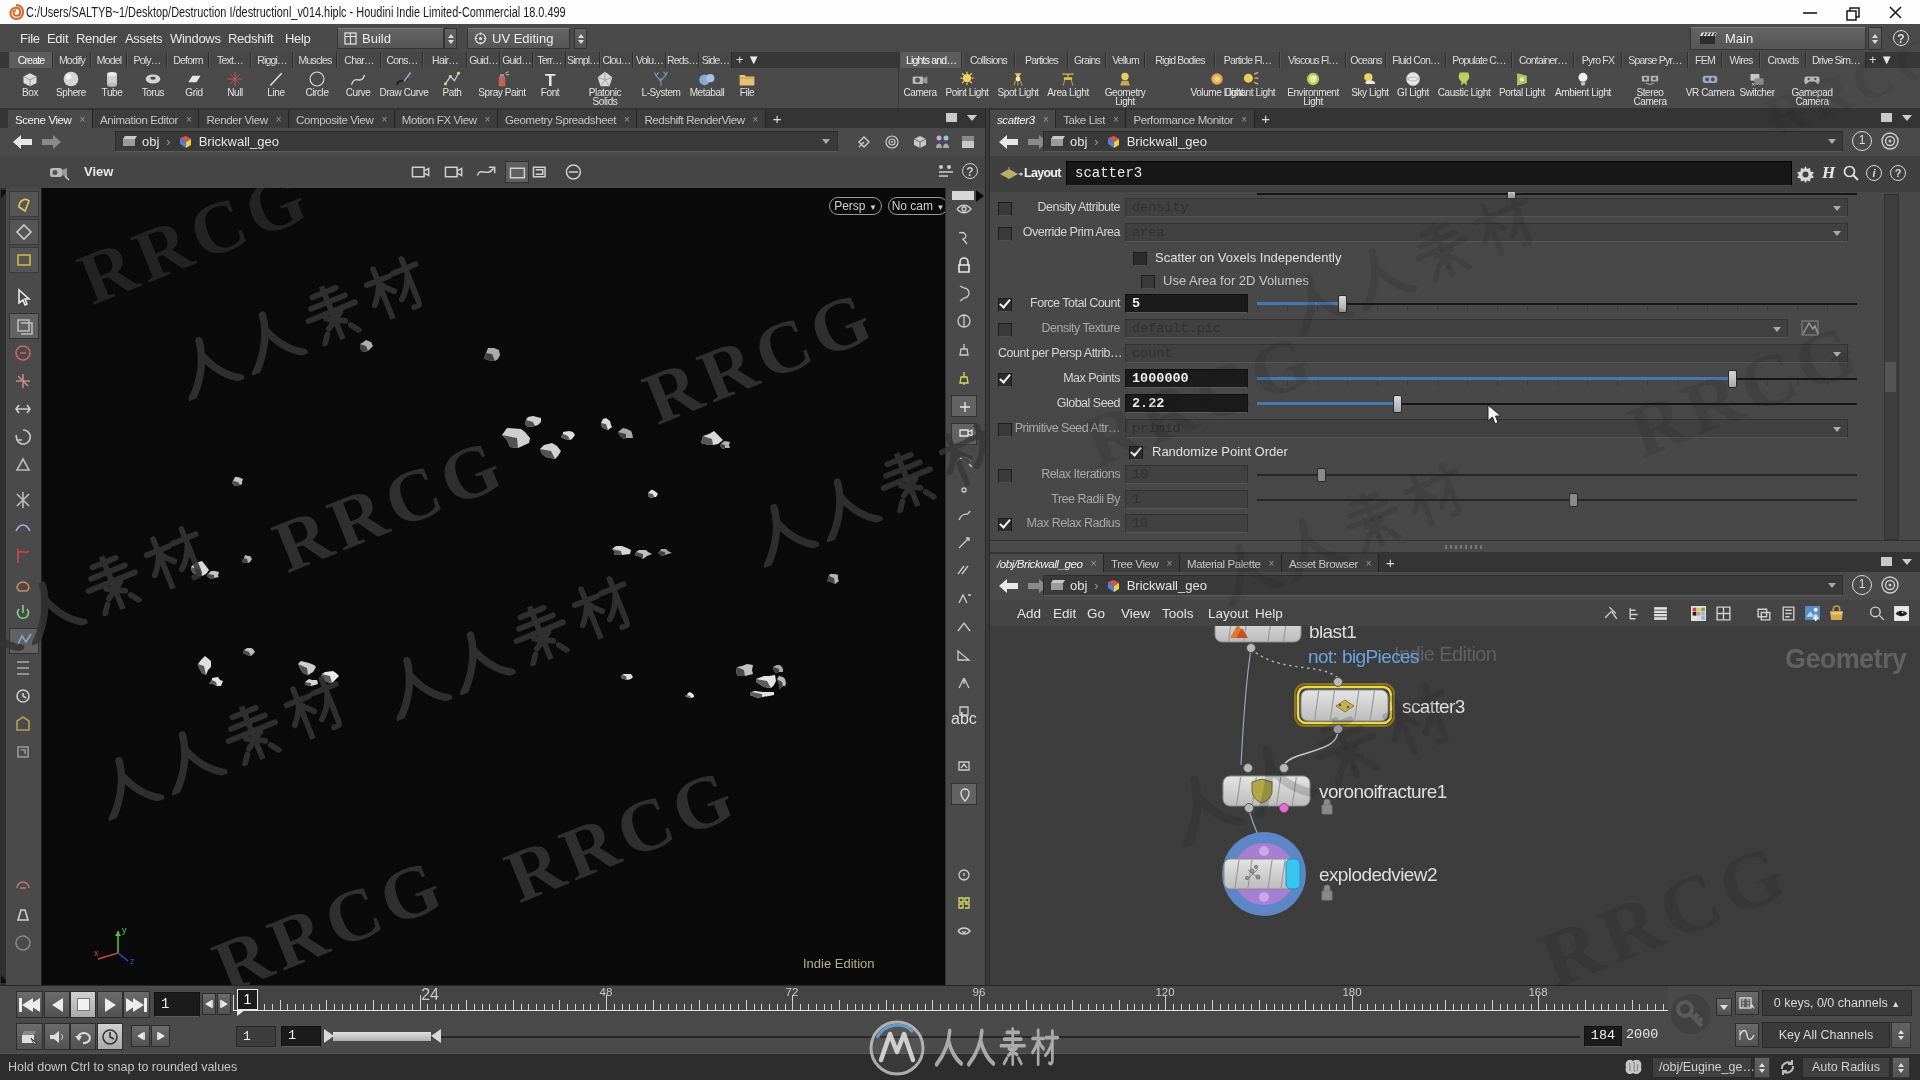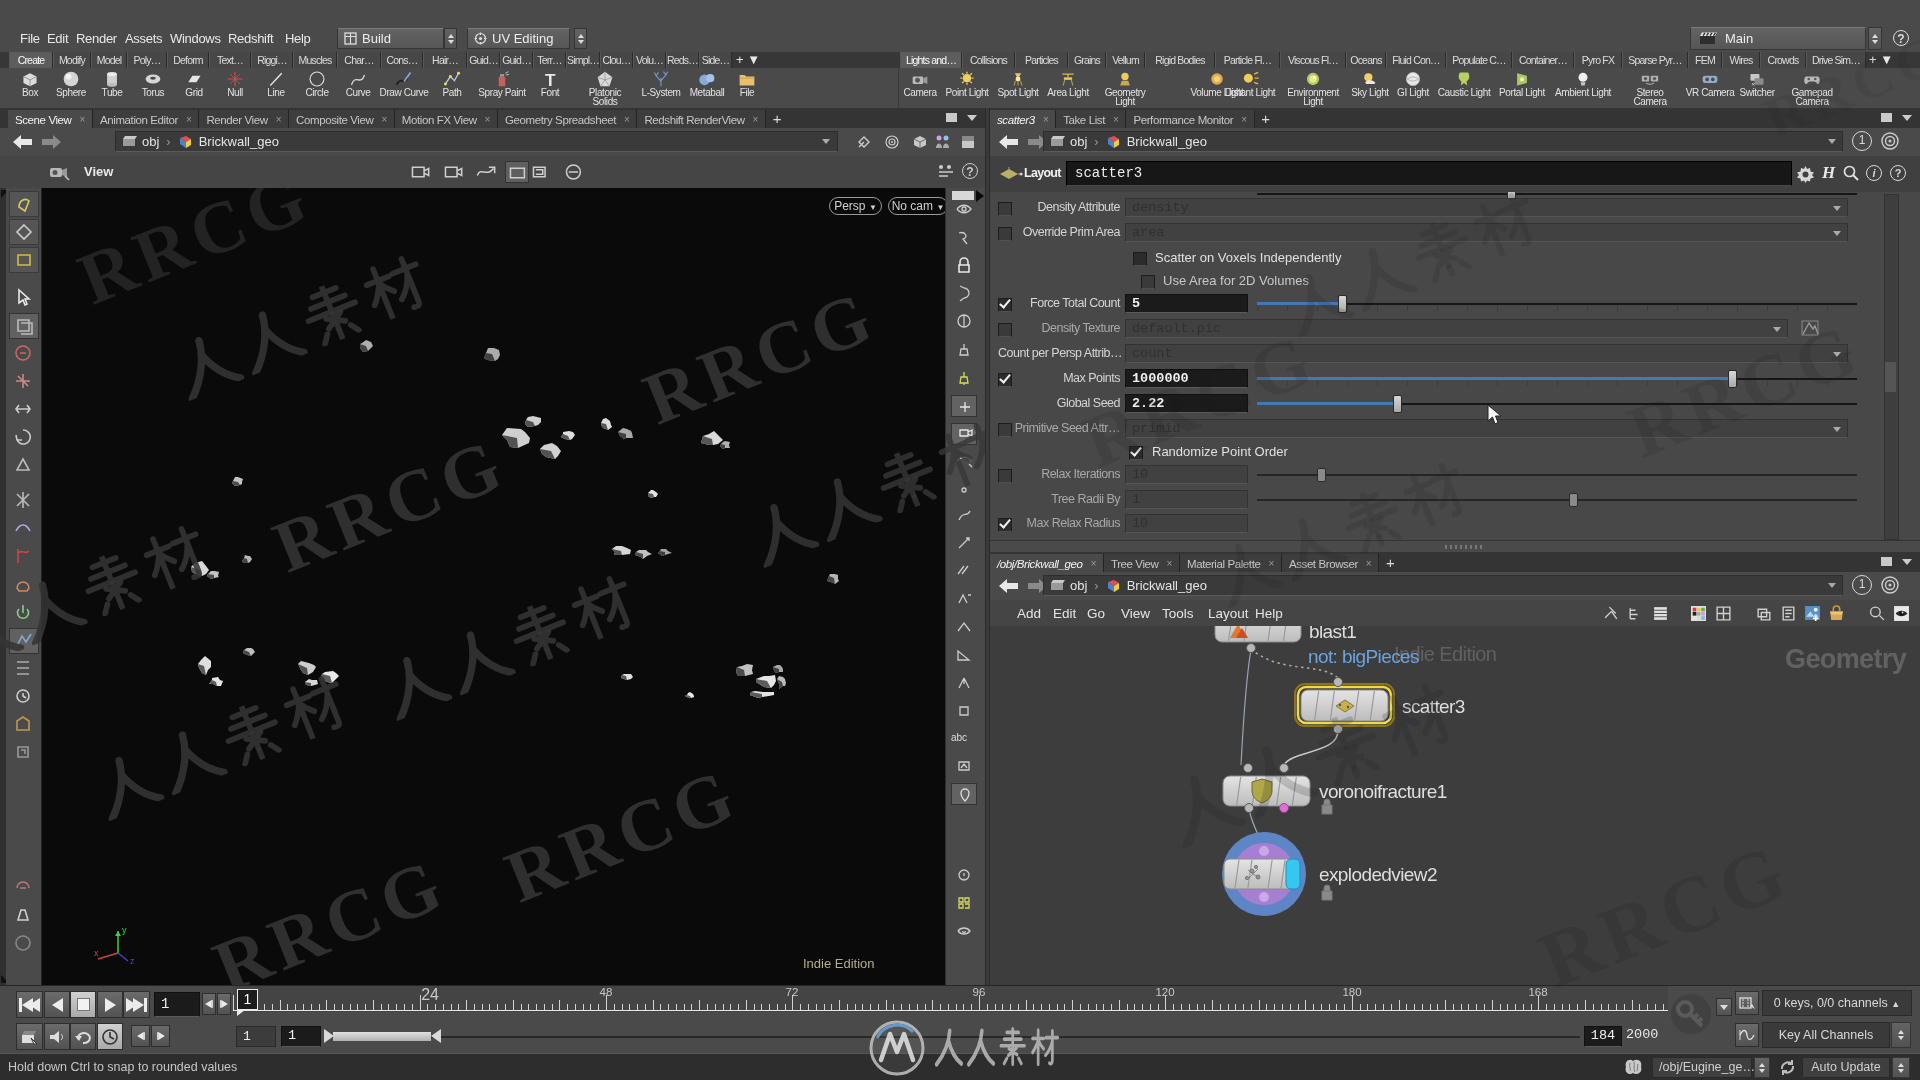--- a/index.html
+++ b/index.html
@@ -60,20 +60,32 @@
 .tri-r{width:0;height:0;border-top:7px solid transparent;border-bottom:7px solid transparent;border-left:11px solid #ececec;}
 .tri-l{width:0;height:0;border-top:7px solid transparent;border-bottom:7px solid transparent;border-right:11px solid #ececec;}
 .vbar{width:3px;height:14px;background:#ececec;}
 
 .wm{position:absolute;pointer-events:none;color:rgba(73,73,73,0.62);}
 .wmr{font-family:"Liberation Serif",serif;font-weight:bold;letter-spacing:6px;}
 svg text{font-family:"Liberation Sans",sans-serif;letter-spacing:-0.6px;}
 </style></head>
 <body>
 <div id="app">
+<div id="titlebar" class="ab row">
+ <svg class="ab" style="left:7px;top:3px" width="18" height="18" viewBox="0 0 18 18">
+        <path d="M9 2 C13.5 2 16 5 16 9 C16 13 13.5 16 9.5 16 C5.5 16 3.5 13.5 3.5 10 C3.5 6.8 5.8 4.8 8.8 4.8 C11.5 4.8 13.2 6.6 13.2 9 C13.2 11.2 11.7 12.8 9.6 12.8 C7.8 12.8 6.5 11.6 6.5 9.9 C6.5 8.4 7.5 7.4 8.9 7.4" fill="none" stroke="#d86a2a" stroke-width="2.1"></path>
+      </svg>
+ <span style="margin-left:26px;display:inline-block;transform:scaleX(0.78);transform-origin:0 50%;white-space:nowrap">C:/Users/SALTYB~1/Desktop/Destruction I/destructionl_v014.hiplc - Houdini Indie Limited-Commercial 18.0.499</span>
+ <svg class="ab" style="left:1795px;top:0" width="115" height="24" viewBox="0 0 115 24">
+  <path d="M8 13 H22" stroke="#1a1a1a" stroke-width="1.6"></path>
+  <rect x="55" y="8" width="9" height="9" fill="none" stroke="#1a1a1a" stroke-width="1.5"></rect>
+  <rect x="52" y="11" width="9" height="9" fill="#fdfdfd" stroke="#1a1a1a" stroke-width="1.5"></rect>
+  <path d="M95 7 L106 18 M106 7 L95 18" stroke="#1a1a1a" stroke-width="1.6"></path>
+      </svg>
+</div>
 <div id="menubar" class="ab">
  <span class="menuitem ab" style="left:20px;top:7px">File</span>
  <span class="menuitem ab" style="left:47px;top:7px">Edit</span>
  <span class="menuitem ab" style="left:76px;top:7px">Render</span>
  <span class="menuitem ab" style="left:125px;top:7px">Assets</span>
  <span class="menuitem ab" style="left:170px;top:7px">Windows</span>
  <span class="menuitem ab" style="left:228px;top:7px">Redshift</span>
  <span class="menuitem ab" style="left:285px;top:7px">Help</span>
  <div class="dropbox ab" style="left:337px;top:4px;width:107px;height:21px">
    <svg width="13" height="13" style="margin:0 5px 0 6px">
@@ -550,21 +562,21 @@
           </svg></div>
 <div class="ab" style="left:5px;top:456px;width:26px;height:22px;box-sizing:border-box"><svg width="18" height="18" viewBox="0 0 18 18" style="margin:2px 4px">
             <path d="M3 14 L14 14 L3 5 Z" fill="none" stroke="#ccc" stroke-width="1.3"></path>
           </svg></div>
 <div class="ab" style="left:5px;top:484px;width:26px;height:22px;box-sizing:border-box"><svg width="18" height="18" viewBox="0 0 18 18" style="margin:2px 4px">
             <path d="M9 4 L4 14 M9 4 L14 14 M9 4 V10" fill="none" stroke="#ccc" stroke-width="1.3"></path>
           </svg></div>
 <div class="ab" style="left:5px;top:512px;width:26px;height:22px;box-sizing:border-box"><svg width="18" height="18" viewBox="0 0 18 18" style="margin:2px 4px">
             <path d="M5 5 H13 V13 H5 Z" fill="none" stroke="#ccc" stroke-width="1.3"></path>
           </svg></div>
-<div class="ab" style="left:5px;top:540px;width:26px;height:22px;font-size:10px;color:#ddd;line-height:20px">abc</div>
+<div class="ab" style="left:5px;top:521px;width:26px;height:22px;font-size:16px;color:#ddd;line-height:20px">abc</div>
 <div class="ab" style="left:5px;top:567px;width:26px;height:22px;box-sizing:border-box"><svg width="18" height="18" viewBox="0 0 18 18" style="margin:2px 4px">
             <path d="M4 5 H14 V13 H4 Z M6 11 L9 7 L12 11" fill="none" stroke="#ccc" stroke-width="1.3"></path>
           </svg></div>
 <div class="ab" style="left:5px;top:595px;width:26px;height:22px;background:#636363;border:1px solid #333;box-sizing:border-box"><svg width="18" height="18" viewBox="0 0 18 18" style="margin:2px 4px">
             <path d="M9 3 A4 4 0 0 1 13 7 C13 11 9 15 9 15 C9 15 5 11 5 7 A4 4 0 0 1 9 3" fill="none" stroke="#ddd" stroke-width="1.3"></path>
           </svg></div>
 <div class="ab" style="left:5px;top:676px;width:26px;height:22px;box-sizing:border-box"><svg width="18" height="18" viewBox="0 0 18 18" style="margin:2px 4px">
             <path d="M9 4 A5 5 0 1 0 9 14 A5 5 0 1 0 9 4 M9 7 V10 M9 12 V12.5" fill="none" stroke="#ccc" stroke-width="1.3"></path>
           </svg></div>
 <div class="ab" style="left:5px;top:704px;width:26px;height:22px;box-sizing:border-box"><svg width="18" height="18" viewBox="0 0 18 18" style="margin:2px 4px">
@@ -1187,21 +1199,21 @@
 <div class="ab" style="left:1652px;top:3px;width:100px;height:21px;background:#3f3f3f;border:1px solid #2a2a2a;box-sizing:border-box;font-size:12.5px;color:#d0d0d0;line-height:19px;padding-left:6px">/obj/Eugine_ge…</div>
 <div class="spinner ab" style="left:1754px;top:3px;width:16px;height:21px">
         <i class="up"></i>
         <i class="dn"></i>
       </div>
 <svg class="ab" style="left:1778px;top:4px" width="19" height="19" viewBox="0 0 19 19">
         <path d="M4 11 A6 6 0 0 1 14 6 M15 8 A6 6 0 0 1 5 13" stroke="#bbb" stroke-width="2" fill="none"></path>
         <path d="M14 2 V6 H10" stroke="#bbb" stroke-width="2" fill="none"></path>
         <path d="M5 17 V13 H9" stroke="#bbb" stroke-width="2" fill="none"></path>
       </svg>
-<div class="ab" style="left:1802px;top:3px;width:88px;height:21px;background:#3f3f3f;border:1px solid #2a2a2a;box-sizing:border-box;font-size:12.5px;color:#d0d0d0;text-align:center;line-height:19px">Auto Update</div>
+<div class="ab" style="left:1802px;top:3px;width:88px;height:21px;background:#3f3f3f;border:1px solid #2a2a2a;box-sizing:border-box;font-size:12.5px;color:#d0d0d0;text-align:center;line-height:19px">Auto Radius</div>
 <div class="spinner ab" style="left:1892px;top:3px;width:18px;height:21px">
         <i class="up"></i>
         <i class="dn"></i>
       </div>
 </div>
 
 <svg width="0" height="0" style="position:absolute">
       <defs>
 <g id="wm4" fill="none" stroke-linecap="round">
  <path d="M55,8 C52,38 34,72 6,98 M50,34 C60,62 78,84 98,96" stroke-width="13"></path>

